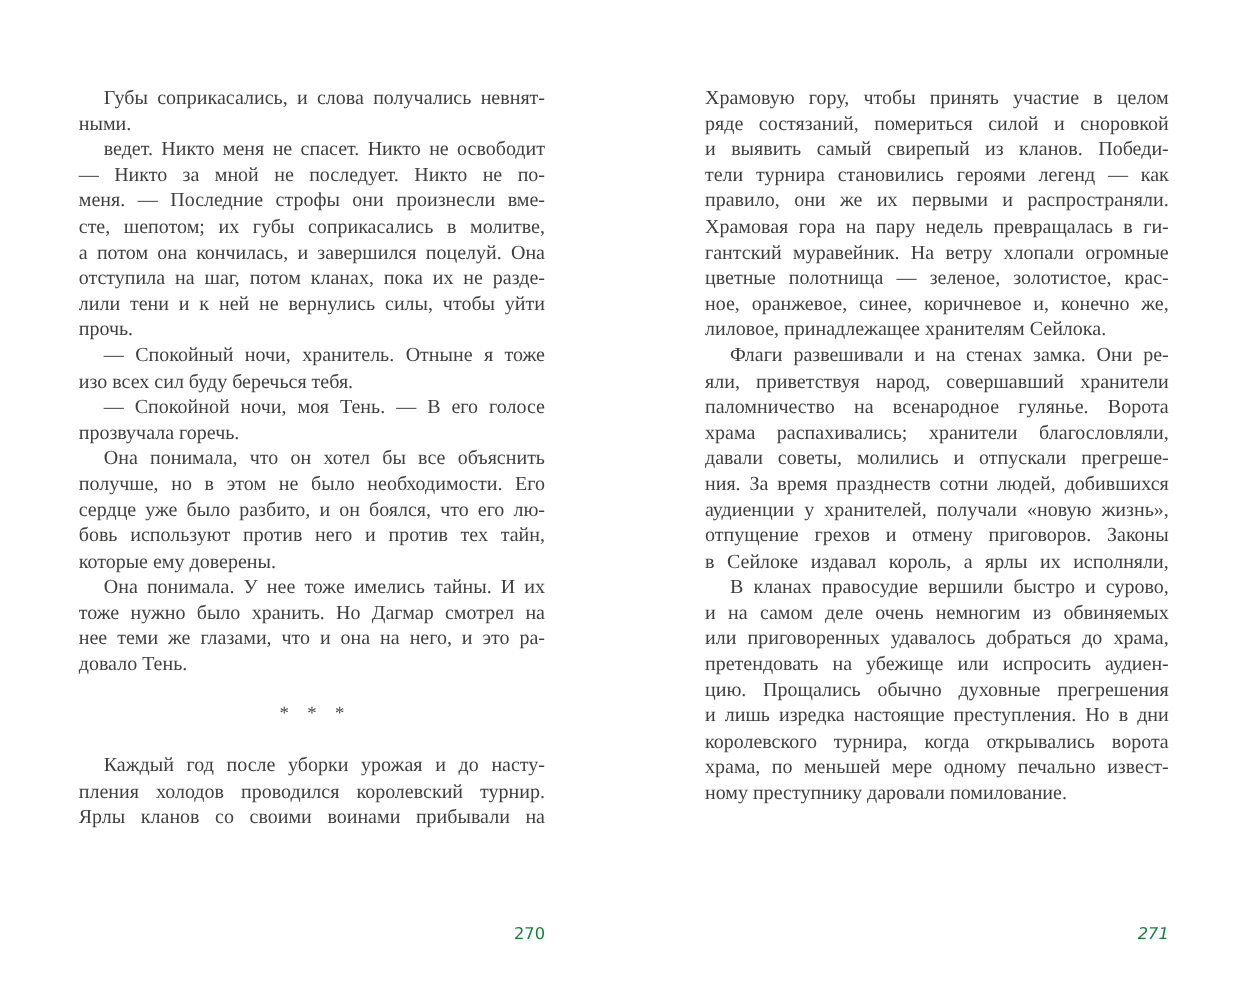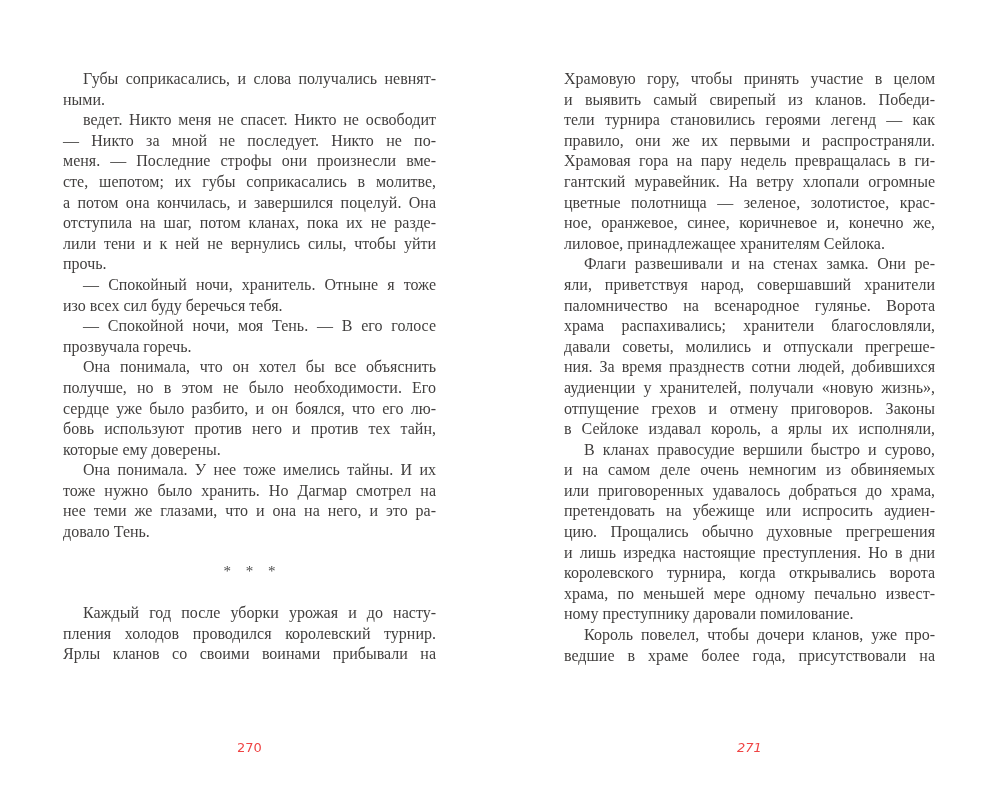--- a/index.html
+++ b/index.html
@@ -45,24 +45,24 @@
     text-align-last: center;
     margin: 18px 0 22px 0;
     color: #4a4a4a;
     font-size: 15px;
     word-spacing: 11px;
   }
   .folio {
     position: absolute;
     top: 740px;
     width: 373px;
-    text-align: center;
+    text-align: right;
     font-family: "DejaVu Sans", sans-serif;
     font-size: 13px;
-    color: #ef4444;
+    color: #15803d;
   }
   .folio.left  { left: 63px; }
   .folio.right { left: 564px; width: 371px; font-style: italic; }
 </style>
 </head>
 <body>
 
 <div class="spread">
   <div class="page-text left">
       <div class="para indent">
@@ -103,20 +103,21 @@
       <div class="separator">* * *</div>
       <div class="para indent">
         <div class="line">Каждый год после уборки урожая и до насту-</div>
         <div class="line">пления холодов проводился королевский турнир.</div>
         <div class="line">Ярлы кланов со своими воинами прибывали на</div>
       </div>
     </div>
   <div class="page-text right">
       <div class="para">
         <div class="line">Храмовую гору, чтобы принять участие в целом</div>
+        <div class="line">ряде состязаний, помериться силой и сноровкой</div>
         <div class="line">и выявить самый свирепый из кланов. Победи-</div>
         <div class="line">тели турнира становились героями легенд — как</div>
         <div class="line">правило, они же их первыми и распространяли.</div>
         <div class="line">Храмовая гора на пару недель превращалась в ги-</div>
         <div class="line">гантский муравейник. На ветру хлопали огромные</div>
         <div class="line">цветные полотнища — зеленое, золотистое, крас-</div>
         <div class="line">ное, оранжевое, синее, коричневое и, конечно же,</div>
         <div class="line lastline">лиловое, принадлежащее хранителям Сейлока.</div>
       </div>
       <div class="para indent">
@@ -134,20 +135,16 @@
         <div class="line">В кланах правосудие вершили быстро и сурово,</div>
         <div class="line">и на самом деле очень немногим из обвиняемых</div>
         <div class="line">или приговоренных удавалось добраться до храма,</div>
         <div class="line">претендовать на убежище или испросить аудиен-</div>
         <div class="line">цию. Прощались обычно духовные прегрешения</div>
         <div class="line">и лишь изредка настоящие преступления. Но в дни</div>
         <div class="line">королевского турнира, когда открывались ворота</div>
         <div class="line">храма, по меньшей мере одному печально извест-</div>
         <div class="line lastline">ному преступнику даровали помилование.</div>
       </div>
-      <div class="para indent">
-        <div class="line">Король повелел, чтобы дочери кланов, уже про-</div>
-        <div class="line">ведшие в храме более года, присутствовали на</div>
-      </div>
     </div>
   <div class="folio left">270</div>
   <div class="folio right">271</div>
 </div>
 
 </body></html>

